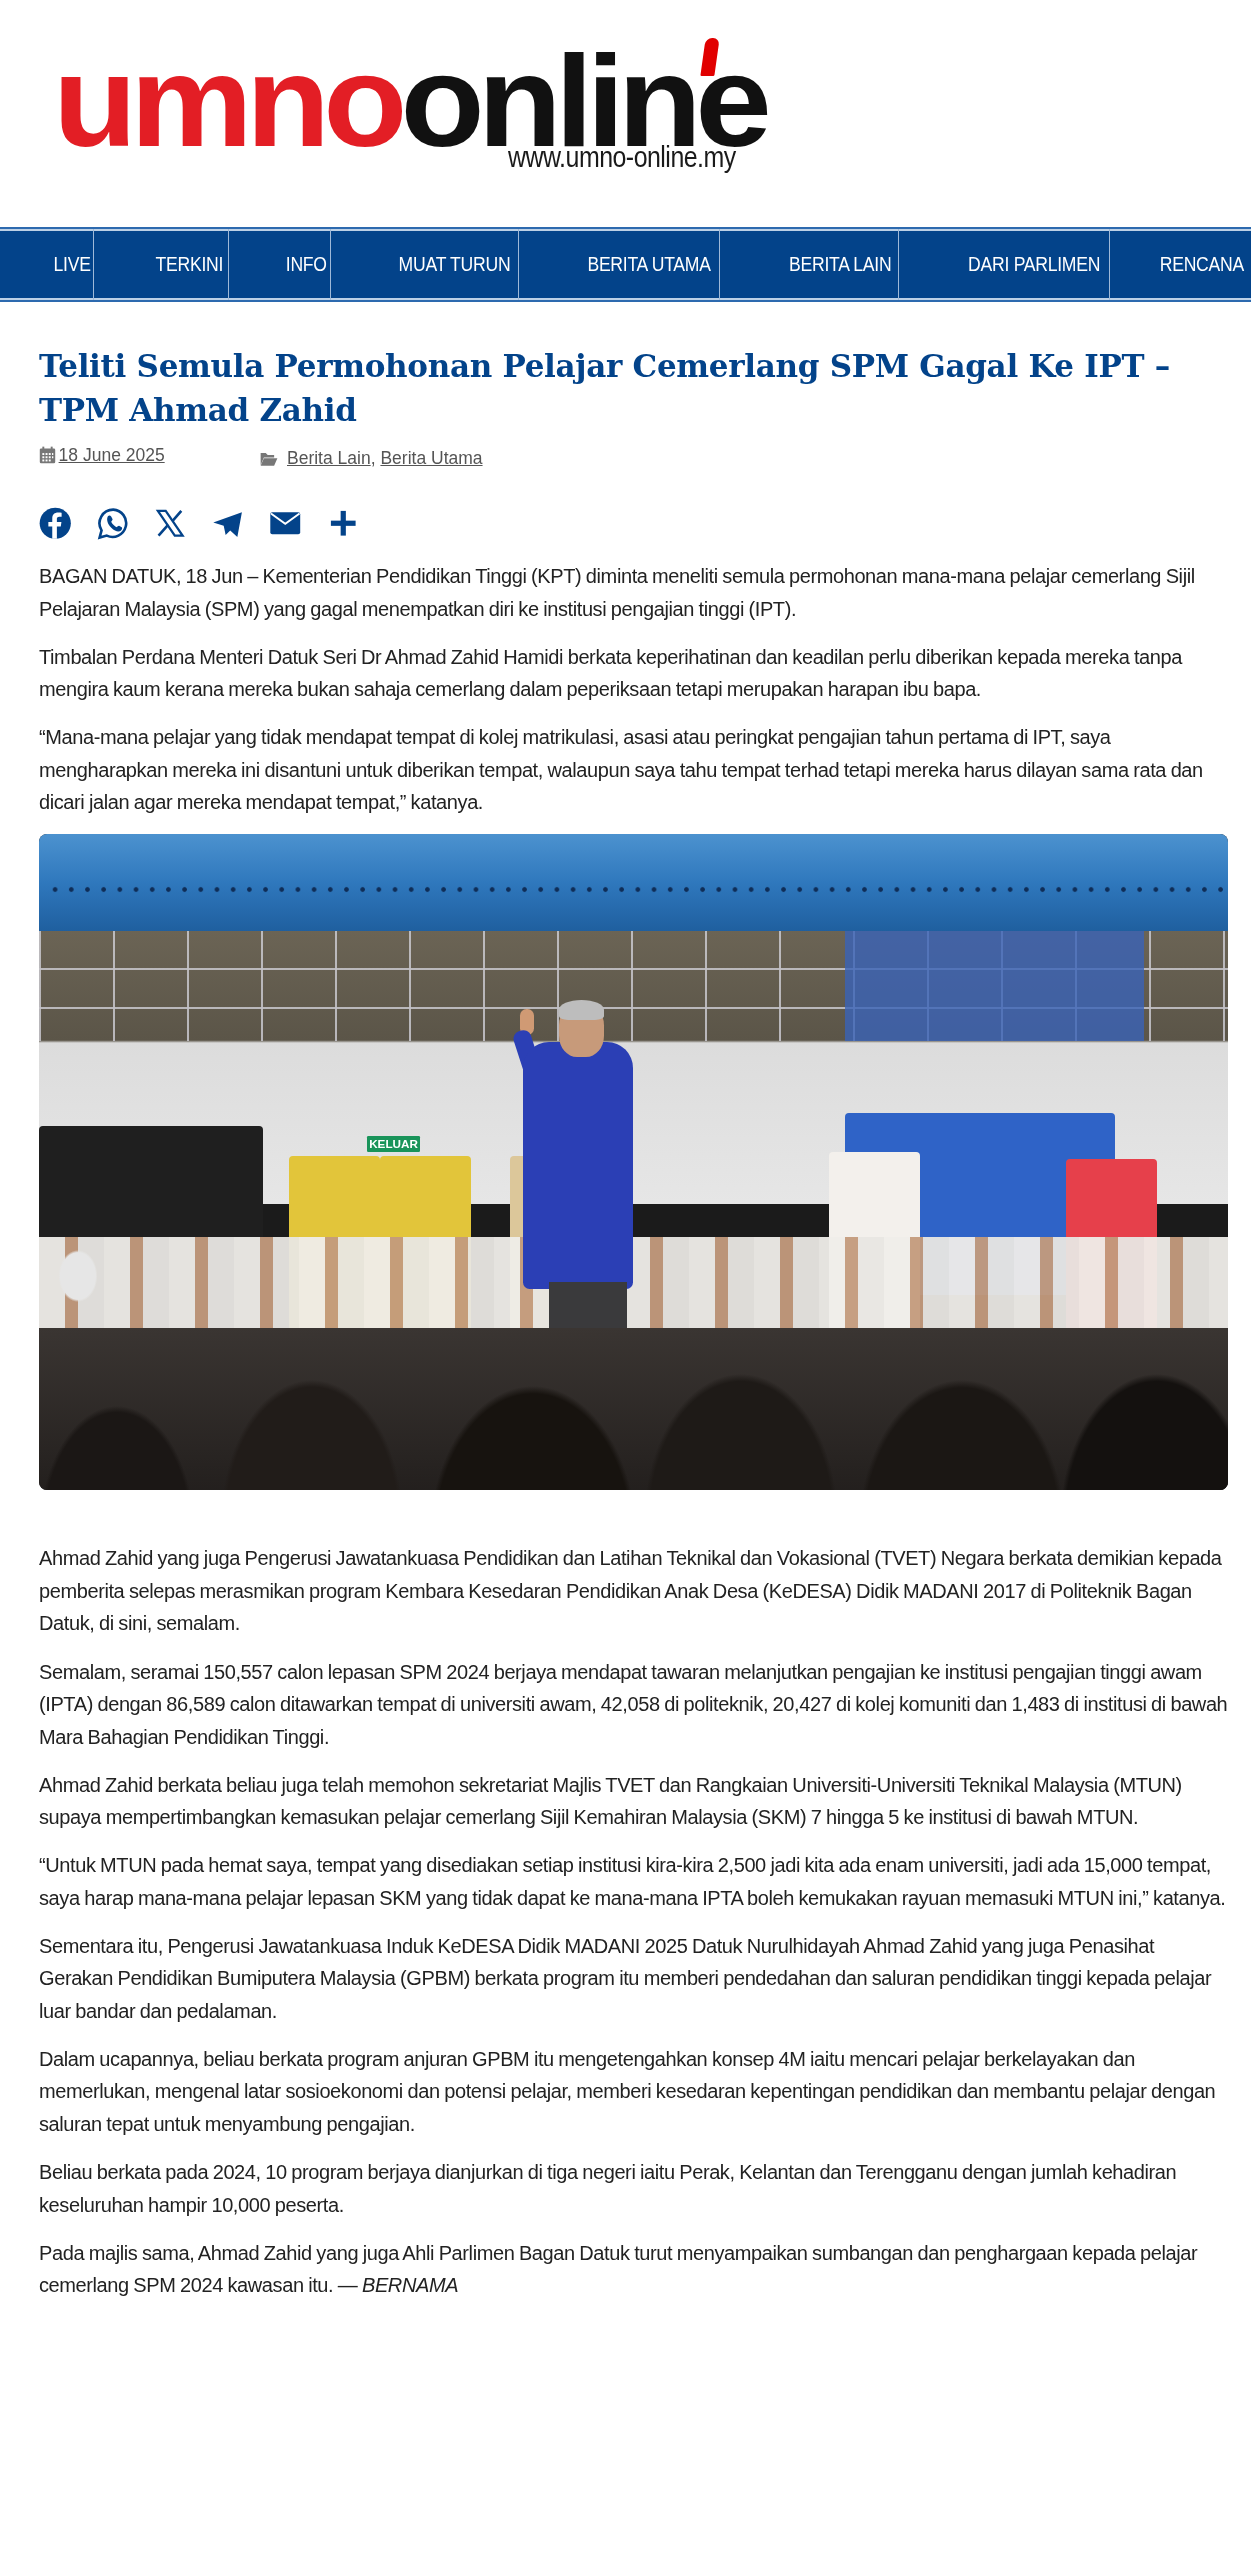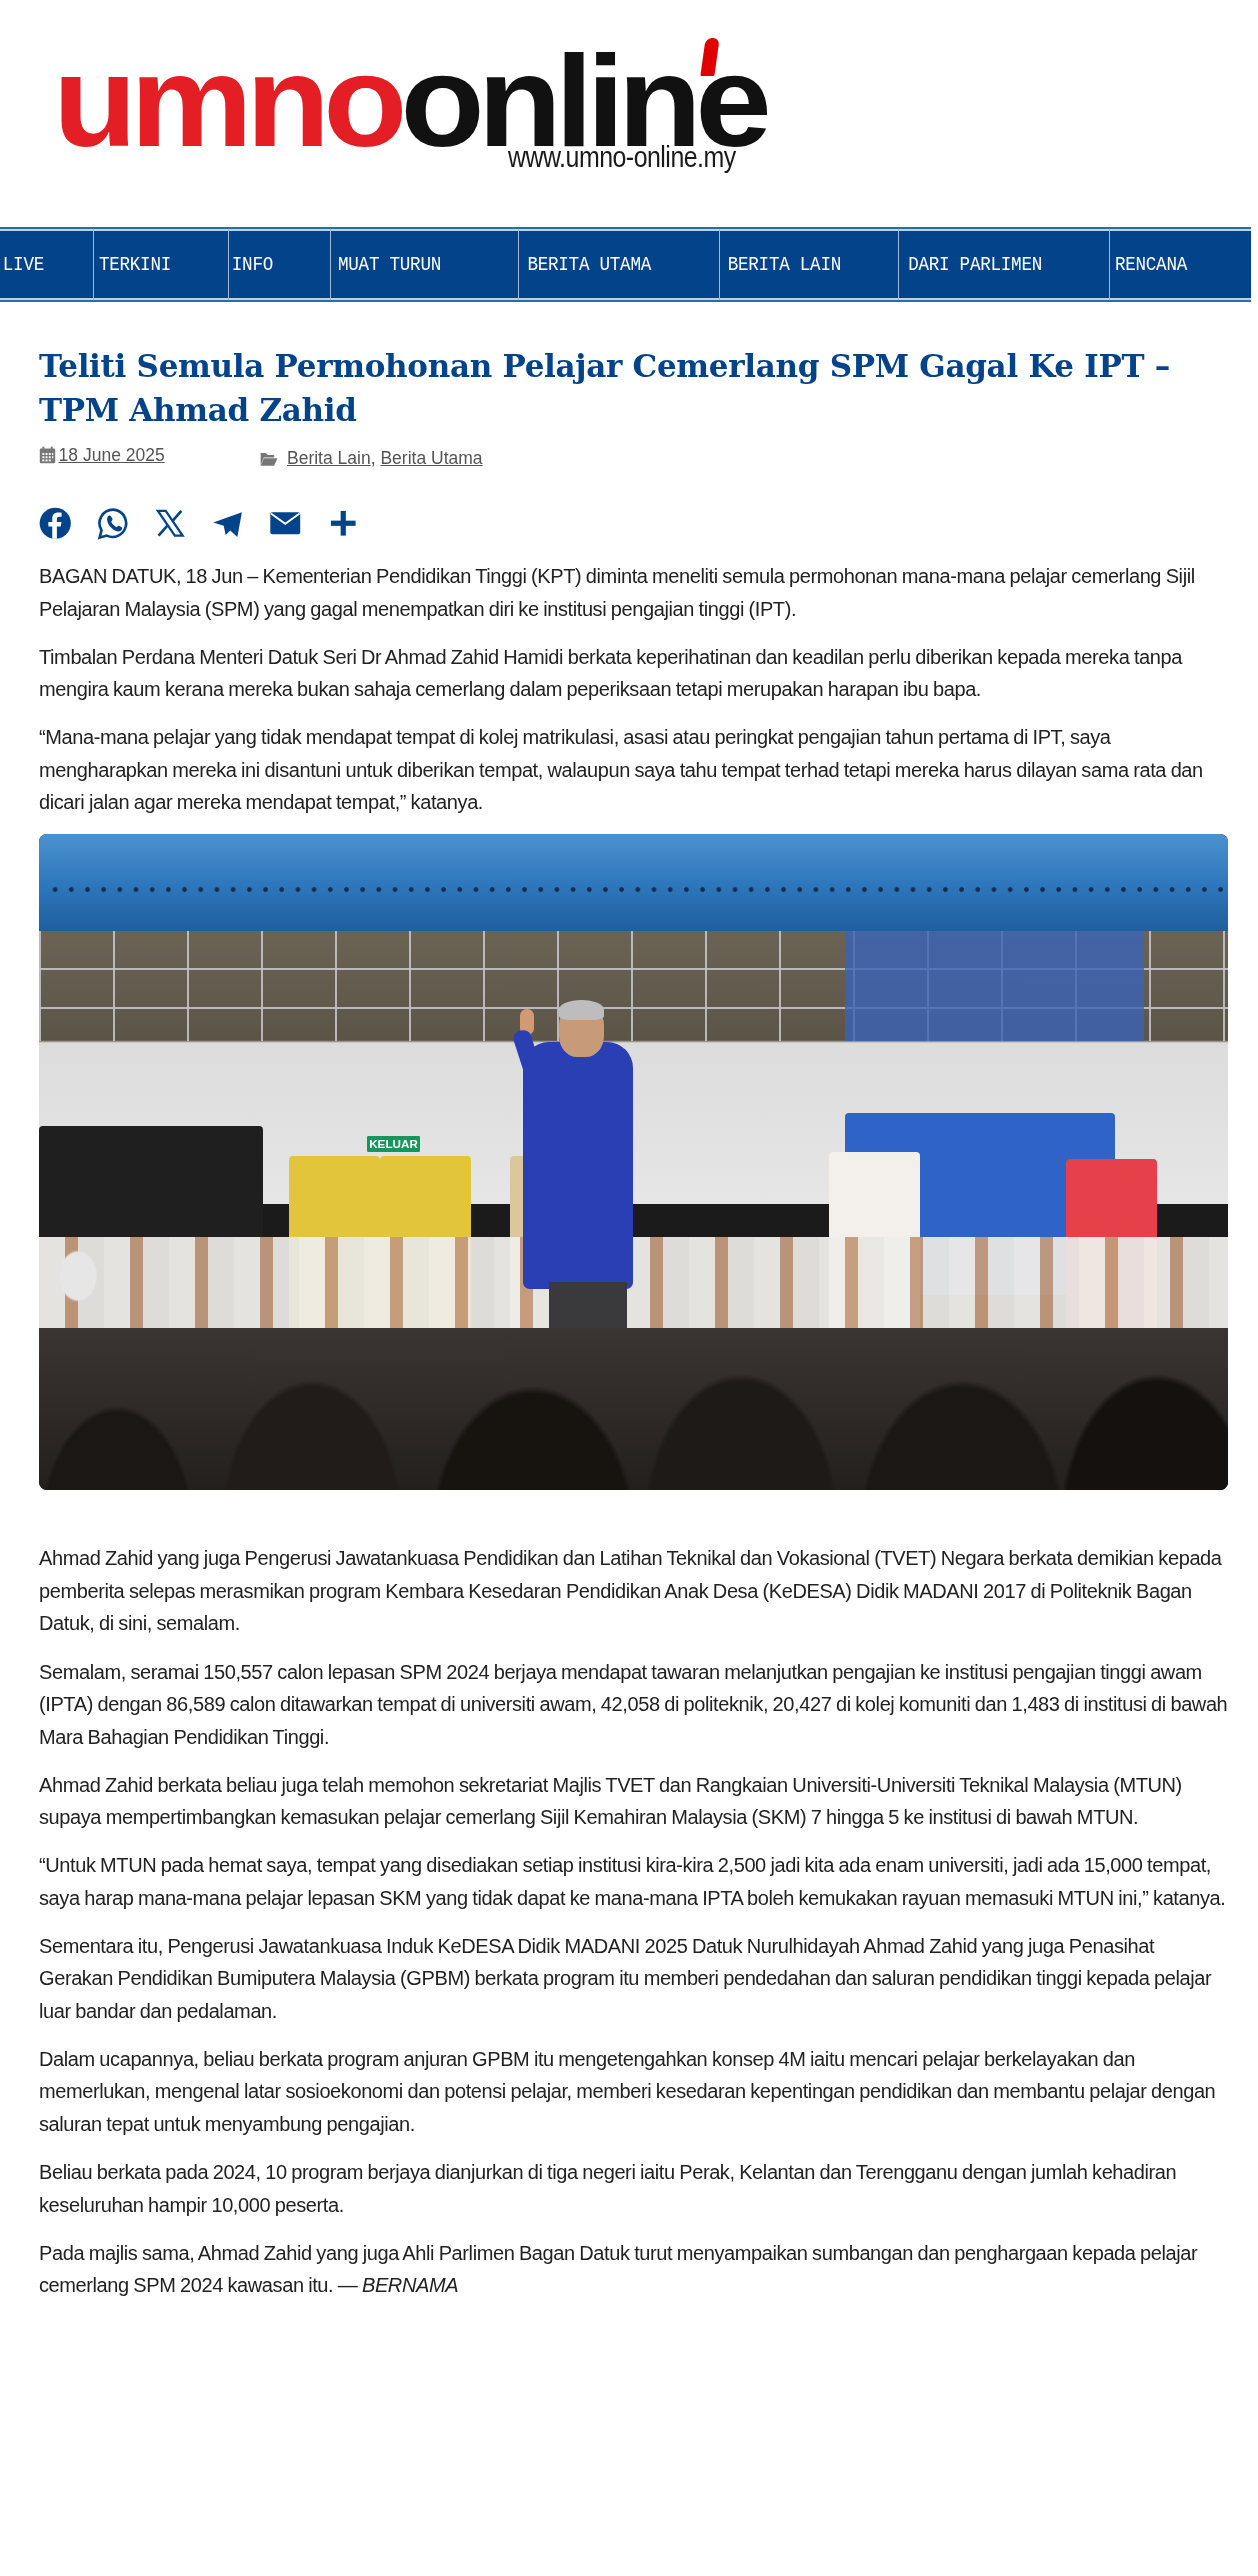--- a/index.html
+++ b/index.html
@@ -10,21 +10,21 @@
     .site-header { position: absolute; left: 0; top: 0; width: 1258px; height: 227px; }
     .logo { position: absolute; left: 53px; top: 31px; width: 728px; height: 143px; display: block; text-decoration: none; }
     .logo-main { position: absolute; left: 0; top: 5.2px; font-family: "Liberation Sans", sans-serif; font-weight: 700; font-size: 130px; line-height: 130px; letter-spacing: -6.5px; transform: scaleX(1.06); transform-origin: left top; white-space: nowrap; }
     .logo-umno { color: #e31e25; }
     .logo-online { color: #111; }
     .logo-tick { position: absolute; left: 650px; top: 6.5px; width: 14.3px; height: 38px; background: #e10000; border-radius: 6.5px 6.5px 1.3px 1.3px; transform: skewX(-8deg); }
     .logo-url { position: absolute; left: 455px; top: 110px; font-family: "Liberation Sans Narrow", "Liberation Sans", sans-serif; font-size: 29px; letter-spacing: -0.6px; color: #1a1a1a; transform: scaleX(0.86); transform-origin: left top; white-space: nowrap; }
 
     
     .nav { position: absolute; left: 0; top: 227px; width: 1251px; height: 75px; background: #03438a; border-top: 2.6px solid #2d6aaf; border-bottom: 2.6px solid #2d6aaf; box-shadow: 0 -1.9px 0 #bcd0e6 inset, 0 1.9px 0 #bcd0e6 inset; display: flex; }
-    .nav-item { height: 100%; display: flex; align-items: center; justify-content: flex-start; color: #fff; font-family: Liberation Mono, monospace; font-size: 20px; letter-spacing: -0.3px; border-right: 1.3px solid #9fb9d8; cursor: pointer; white-space: nowrap; transform-origin: center; }
+    .nav-item { height: 100%; display: flex; align-items: center; justify-content: flex-end; color: #fff; font-family: Liberation Sans, sans-serif; font-size: 20px; letter-spacing: -0.3px; border-right: 1.3px solid #9fb9d8; cursor: pointer; white-space: nowrap; transform-origin: center; }
     .nav-item span { display: inline-block; transform: scaleX(0.88); }
     .nav-item:last-child { border-right: none; }
 
     
     .article { position: absolute; left: 39px; top: 344px; width: 1189px; }
     .title { font-family: "DejaVu Serif", serif; font-weight: 700; color: #03438a; font-size: 31px; line-height: 44px; letter-spacing: -0.3px; width: 1144px; }
     .meta { display: flex; align-items: center; margin-top: 10.4px; font-size: 17.5px; color: #555; height: 26px; }
     .meta a { color: #555; text-decoration: underline; }
     .meta-date { display: flex; align-items: center; gap: 2.6px; width: 221px; }
     .meta-cats { display: flex; align-items: center; gap: 9px; margin-top: 6px; }

